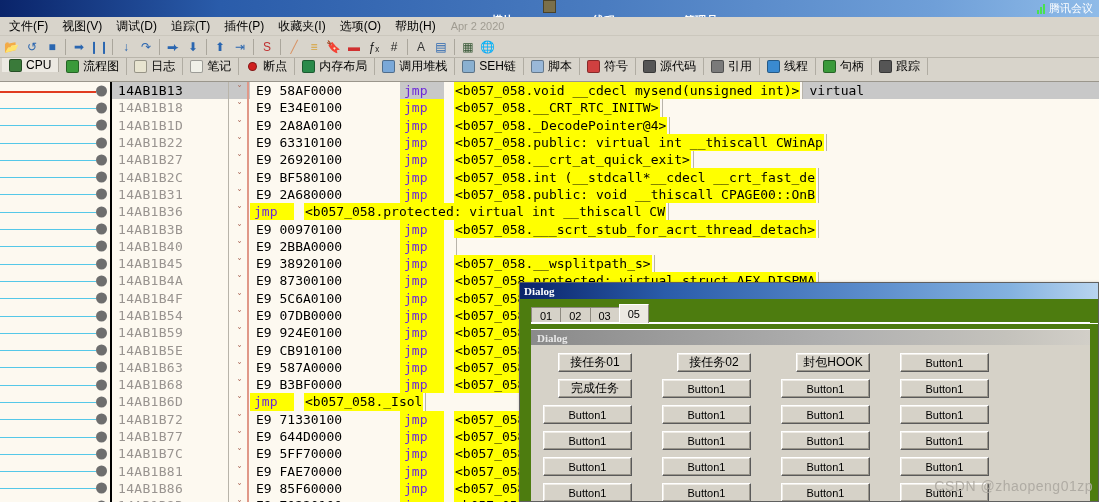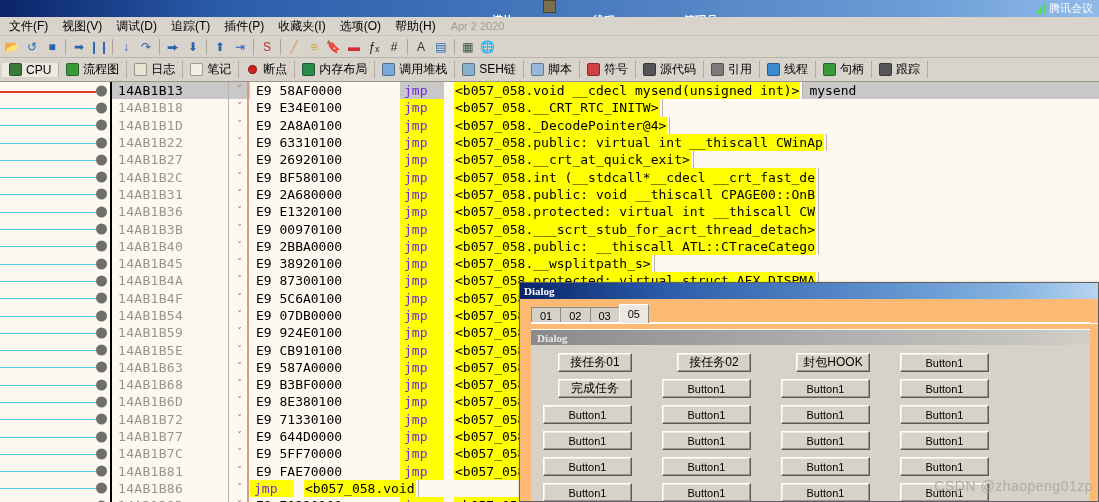--- a/index.html
+++ b/index.html
@@ -81,21 +81,21 @@
     color: #2a5caa;
     cursor: default;
     flex: 0 0 auto;
   }
   .tsep { width: 1px; height: 16px; background: #aaa69c; margin: 0 3px; flex: 0 0 auto; }
 
   
   .tabstrip {
     position: absolute; left: 0; top: 58px; width: 1099px; height: 24px;
     background: #d8d4cb;
-    display: flex; align-items: center;
+    display: flex; align-items: flex-start;
     border-bottom: 1px solid #9a968c;
     padding-left: 2px;
   }
   .tab {
     display: flex; align-items: center; gap: 4px;
     padding: 0 7px;
     font-size: 12px; color: #000;
     border-right: 1px solid #b0aca2;
     cursor: default;
     white-space: nowrap;
@@ -194,21 +194,21 @@
     padding-left: 6px;
     height: 100%; display:flex; align-items:center;
     background: transparent;
   }
 
   
   .dialog {
     position: absolute;
     left: 519px; top: 282px;
     width: 580px; height: 220px;
-    background: #fdba74;
+    background: #4d7c0f;
     border: 1px solid #606060;
     box-shadow: 1px 1px 3px rgba(0,0,0,0.4);
     overflow: hidden;
   }
   .dlg-title {
     height: 16px;
     background: linear-gradient(to right, #0a246a 0%, #2a5caa 25%, #5b8ccb 60%, #84b2e0 85%, #b8d4ef 100%);
     color: #fff; font-size: 11px; font-weight: bold;
     font-family: "Liberation Serif", serif;
     display: flex; align-items: center;
@@ -427,21 +427,21 @@
           <div class="dot"></div>
         </div>
         <div class="c-addr">
           <span>14AB1B13</span>
         </div>
         <div class="c-gut">ˇ<div class="jbar"></div></div>
         <div class="c-bytes">E9 58AF0000</div>
         <div class="c-mn">jmp</div>
         <div class="c-gap"></div>
         <div class="c-op">&lt;b057_058.void __cdecl mysend(unsigned int)&gt;</div>
-        <div class="c-cmt">mysend</div>
+        <div class="c-cmt">virtual</div>
       </div>
       <div class="row">
         <div class="c-side">
           <div class="hline"></div>
           <div class="dot"></div>
         </div>
         <div class="c-addr">
           <span>14AB1B18</span>
         </div>
         <div class="c-gut">ˇ<div class="jbar"></div></div>
@@ -528,21 +528,20 @@
       </div>
       <div class="row">
         <div class="c-side">
           <div class="hline"></div>
           <div class="dot"></div>
         </div>
         <div class="c-addr">
           <span>14AB1B36</span>
         </div>
         <div class="c-gut">ˇ<div class="jbar"></div></div>
-        <div class="c-bytes">E9 E1320100</div>
         <div class="c-mn">jmp</div>
         <div class="c-gap"></div>
         <div class="c-op">&lt;b057_058.protected: virtual int __thiscall CW</div>
         <div class="c-cmt"></div>
       </div>
       <div class="row">
         <div class="c-side">
           <div class="hline"></div>
           <div class="dot"></div>
         </div>
@@ -561,21 +560,20 @@
           <div class="hline"></div>
           <div class="dot"></div>
         </div>
         <div class="c-addr">
           <span>14AB1B40</span>
         </div>
         <div class="c-gut">ˇ<div class="jbar"></div></div>
         <div class="c-bytes">E9 2BBA0000</div>
         <div class="c-mn">jmp</div>
         <div class="c-gap"></div>
-        <div class="c-op">&lt;b057_058.public: __thiscall ATL::CTraceCatego</div>
         <div class="c-cmt"></div>
       </div>
       <div class="row">
         <div class="c-side">
           <div class="hline"></div>
           <div class="dot"></div>
         </div>
         <div class="c-addr">
           <span>14AB1B45</span>
         </div>
@@ -693,21 +691,20 @@
       </div>
       <div class="row">
         <div class="c-side">
           <div class="hline"></div>
           <div class="dot"></div>
         </div>
         <div class="c-addr">
           <span>14AB1B6D</span>
         </div>
         <div class="c-gut">ˇ<div class="jbar"></div></div>
-        <div class="c-bytes">E9 8E380100</div>
         <div class="c-mn">jmp</div>
         <div class="c-gap"></div>
         <div class="c-op">&lt;b057_058._Isol</div>
         <div class="c-cmt"></div>
       </div>
       <div class="row">
         <div class="c-side">
           <div class="hline"></div>
           <div class="dot"></div>
         </div>
@@ -768,20 +765,21 @@
       </div>
       <div class="row">
         <div class="c-side">
           <div class="hline"></div>
           <div class="dot"></div>
         </div>
         <div class="c-addr">
           <span>14AB1B86</span>
         </div>
         <div class="c-gut">ˇ<div class="jbar"></div></div>
+        <div class="c-bytes">E9 85F60000</div>
         <div class="c-mn">jmp</div>
         <div class="c-gap"></div>
         <div class="c-op">&lt;b057_058.void</div>
         <div class="c-cmt"></div>
       </div>
       <div class="row">
         <div class="c-side">
           <div class="dot"></div>
         </div>
         <div class="c-addr">

